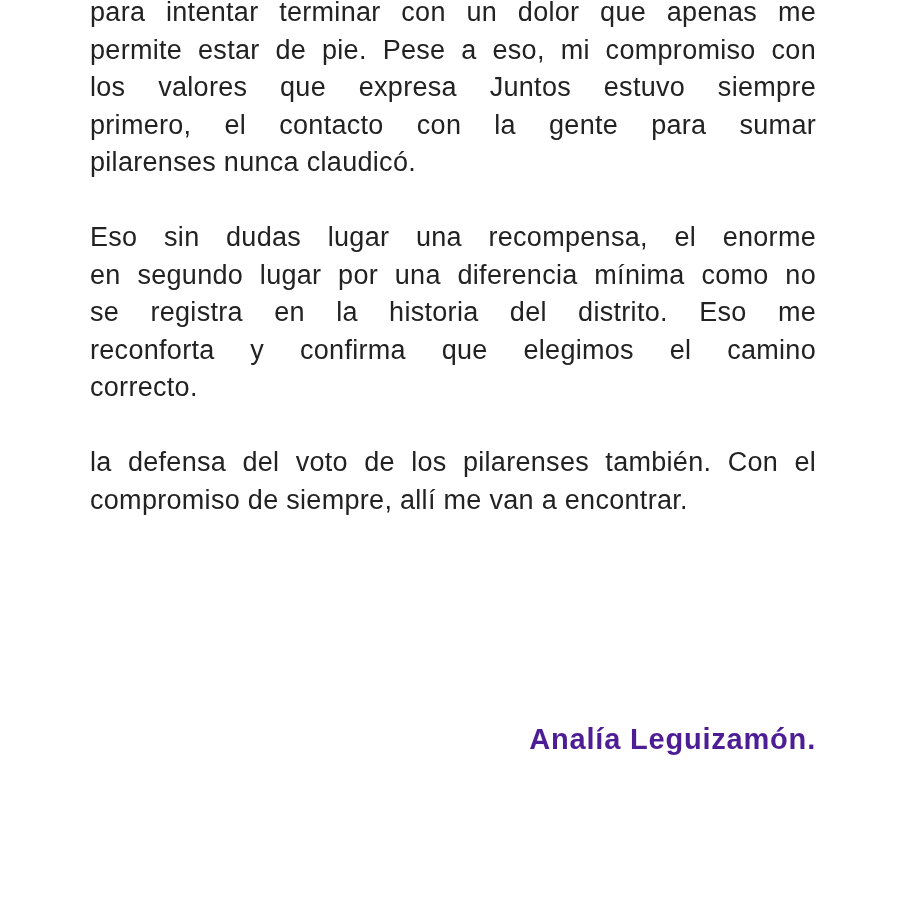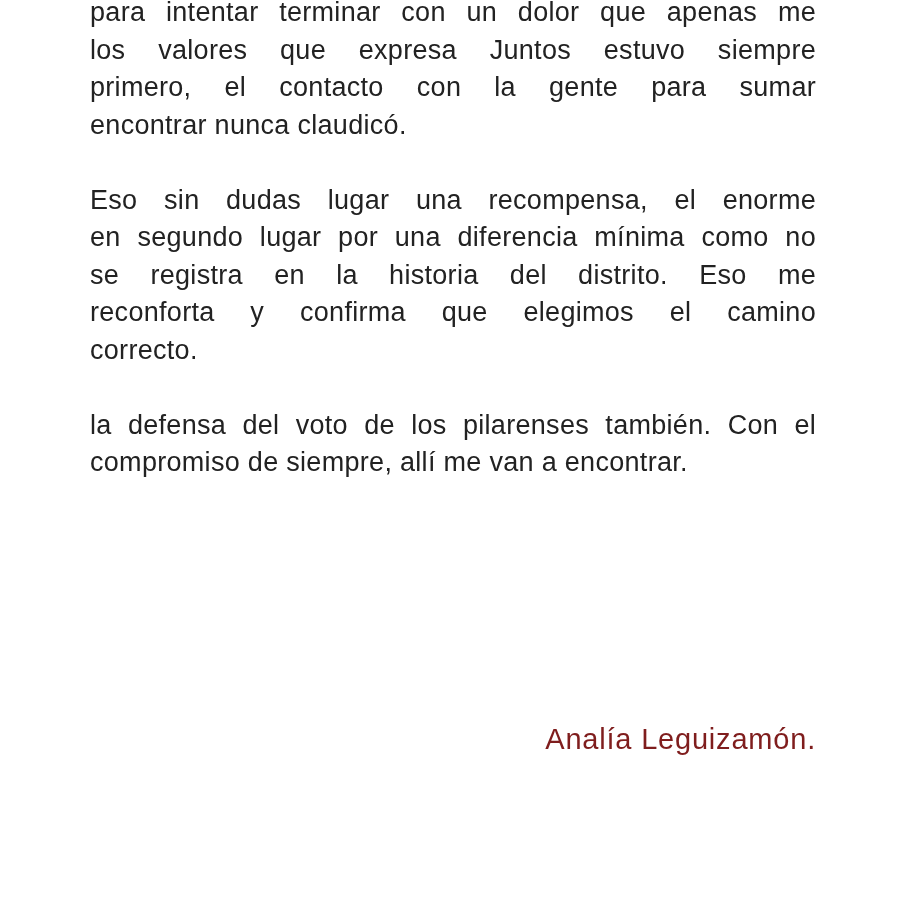--- a/index.html
+++ b/index.html
@@ -33,36 +33,37 @@
   }
   .paragraph .line-last {
     text-align: left;
     text-align-last: left;
   }
   .signature {
     position: absolute;
     top: 723px;
     right: 88px;
     font-size: 29px;
-    font-weight: 400;
-    color: #7f1d1d;
+    font-weight: 700;
+    color: #4c1d95;
     letter-spacing: 0.8px;
     text-align: right;
   }
 </style>
 </head>
 <body>
 
 <div class="page" style="background: rgb(255, 255, 255); color: rgb(34, 34, 34);">
   <div class="text-block">
     <div class="paragraph">
         <div class="line">para intentar terminar con un dolor que apenas me</div>
+        <div class="line">permite estar de pie. Pese a eso, mi compromiso con</div>
         <div class="line">los valores que expresa Juntos estuvo siempre</div>
         <div class="line">primero, el contacto con la gente para sumar</div>
-        <div class="line line-last">encontrar nunca claudicó.</div>
+        <div class="line line-last">pilarenses nunca claudicó.</div>
       </div>
     <div class="paragraph">
         <div class="line">Eso sin dudas lugar una recompensa, el enorme</div>
         <div class="line">en segundo lugar por una diferencia mínima como no</div>
         <div class="line">se registra en la historia del distrito. Eso me</div>
         <div class="line">reconforta y confirma que elegimos el camino</div>
         <div class="line line-last">correcto.</div>
       </div>
     <div class="paragraph">
         <div class="line">la defensa del voto de los pilarenses también. Con el</div>

